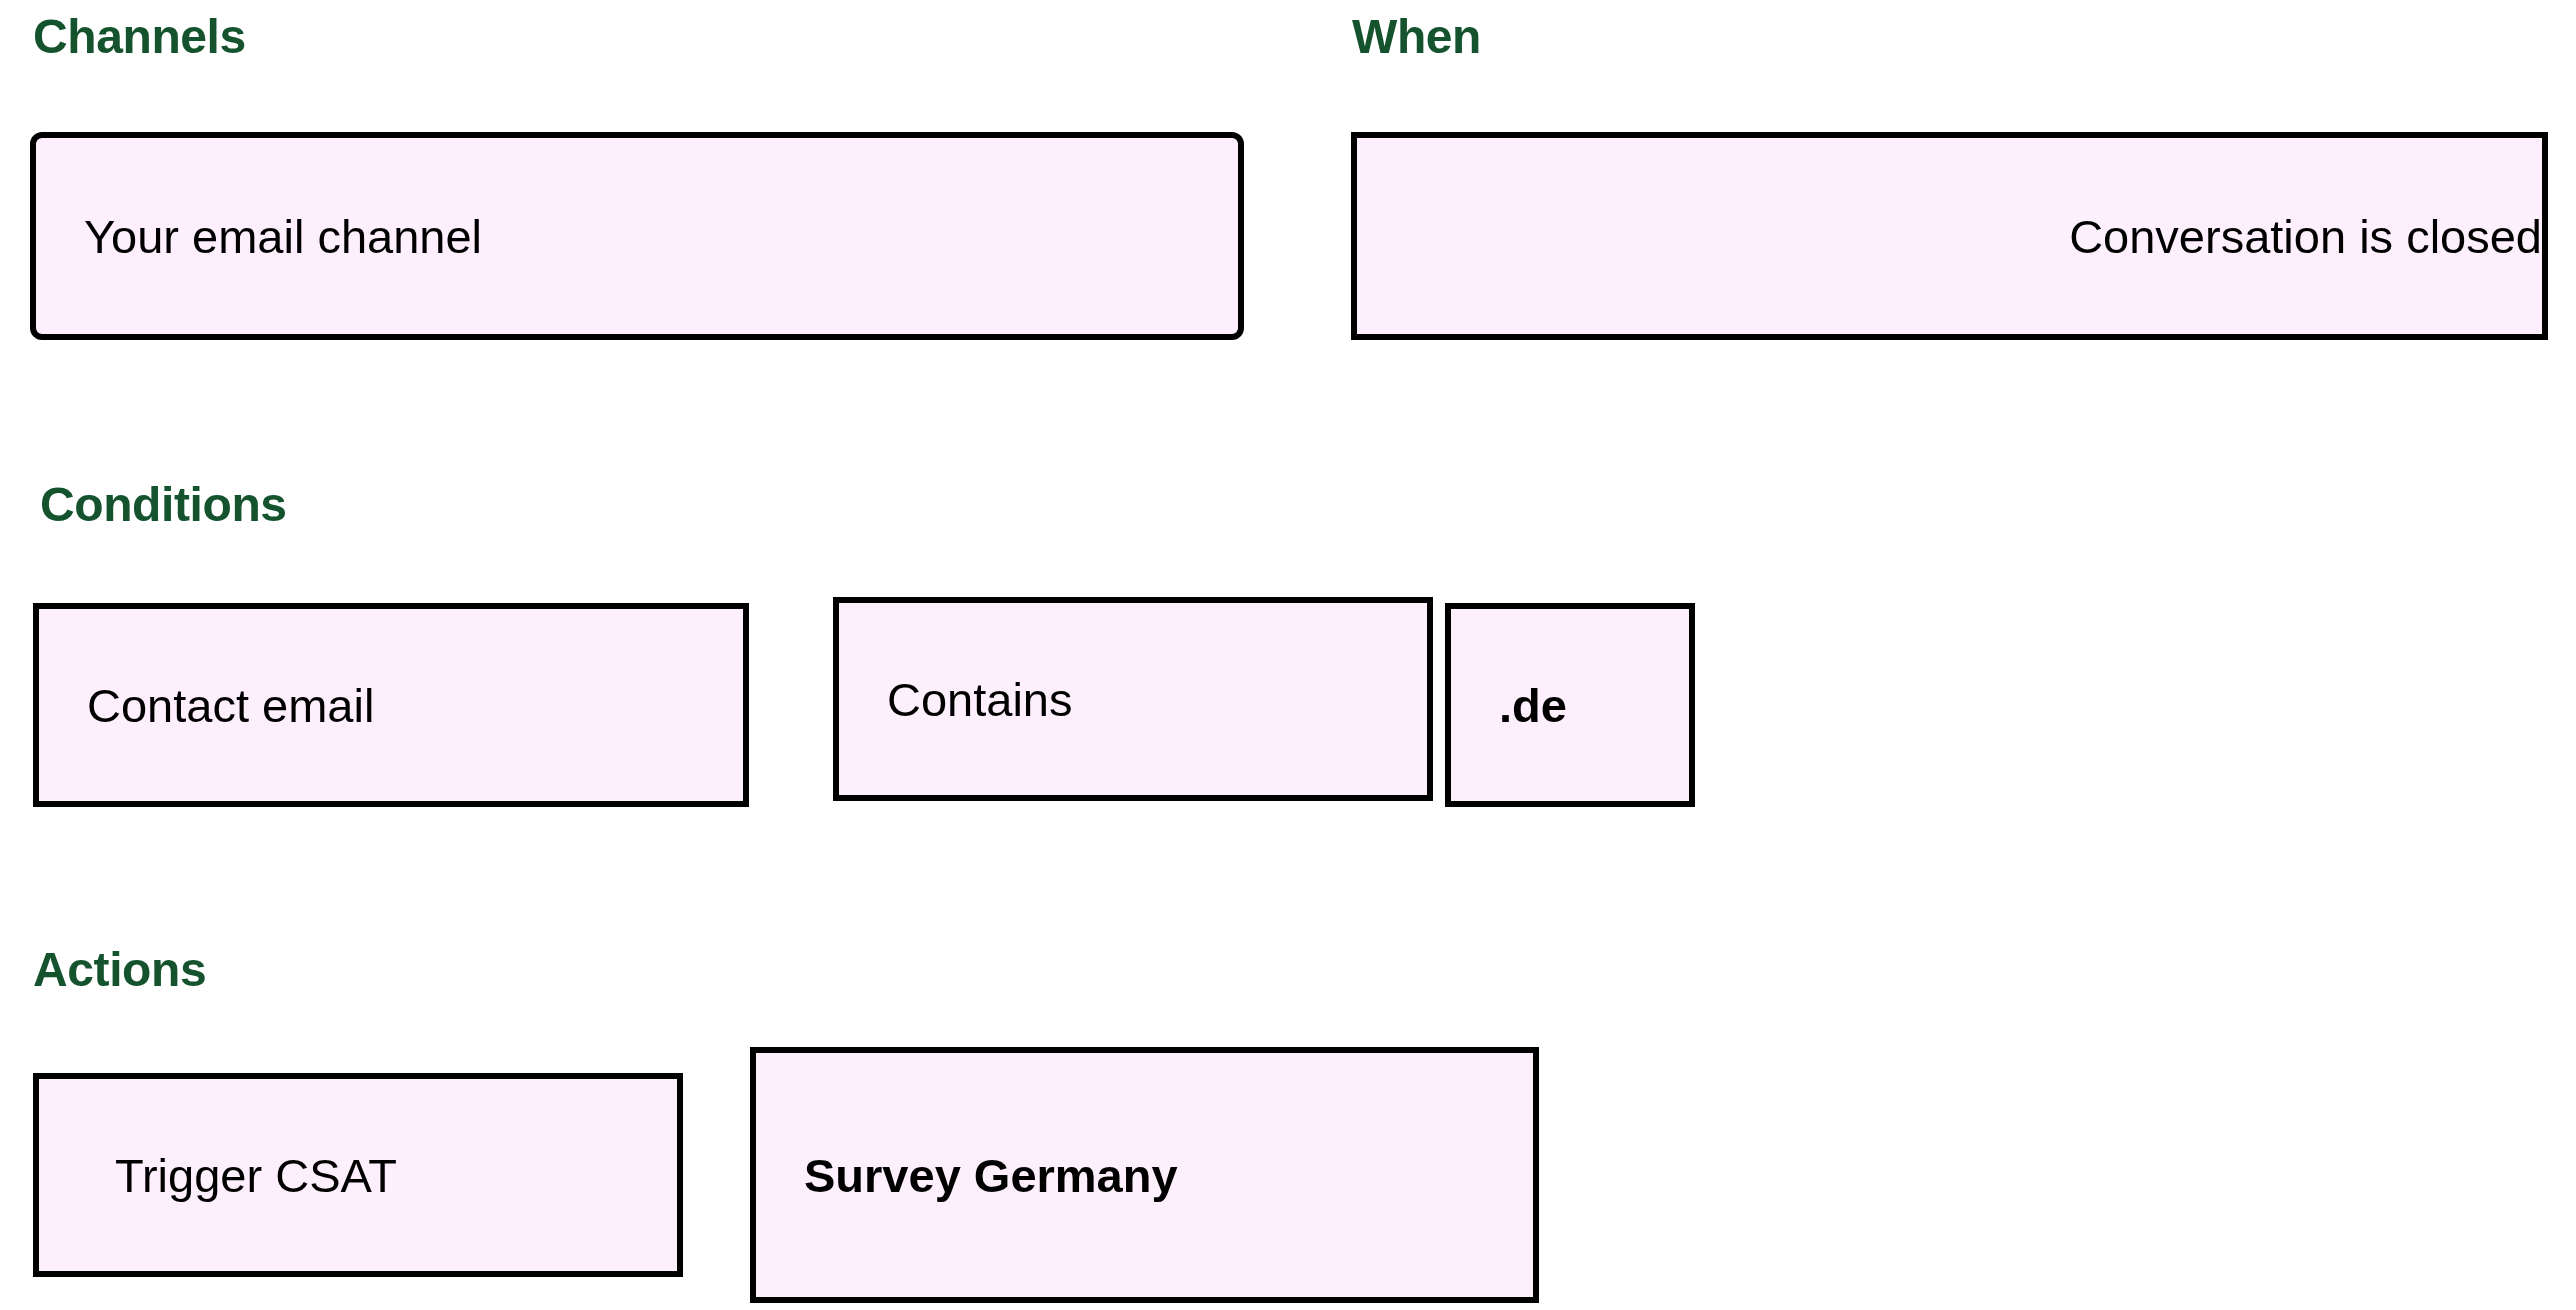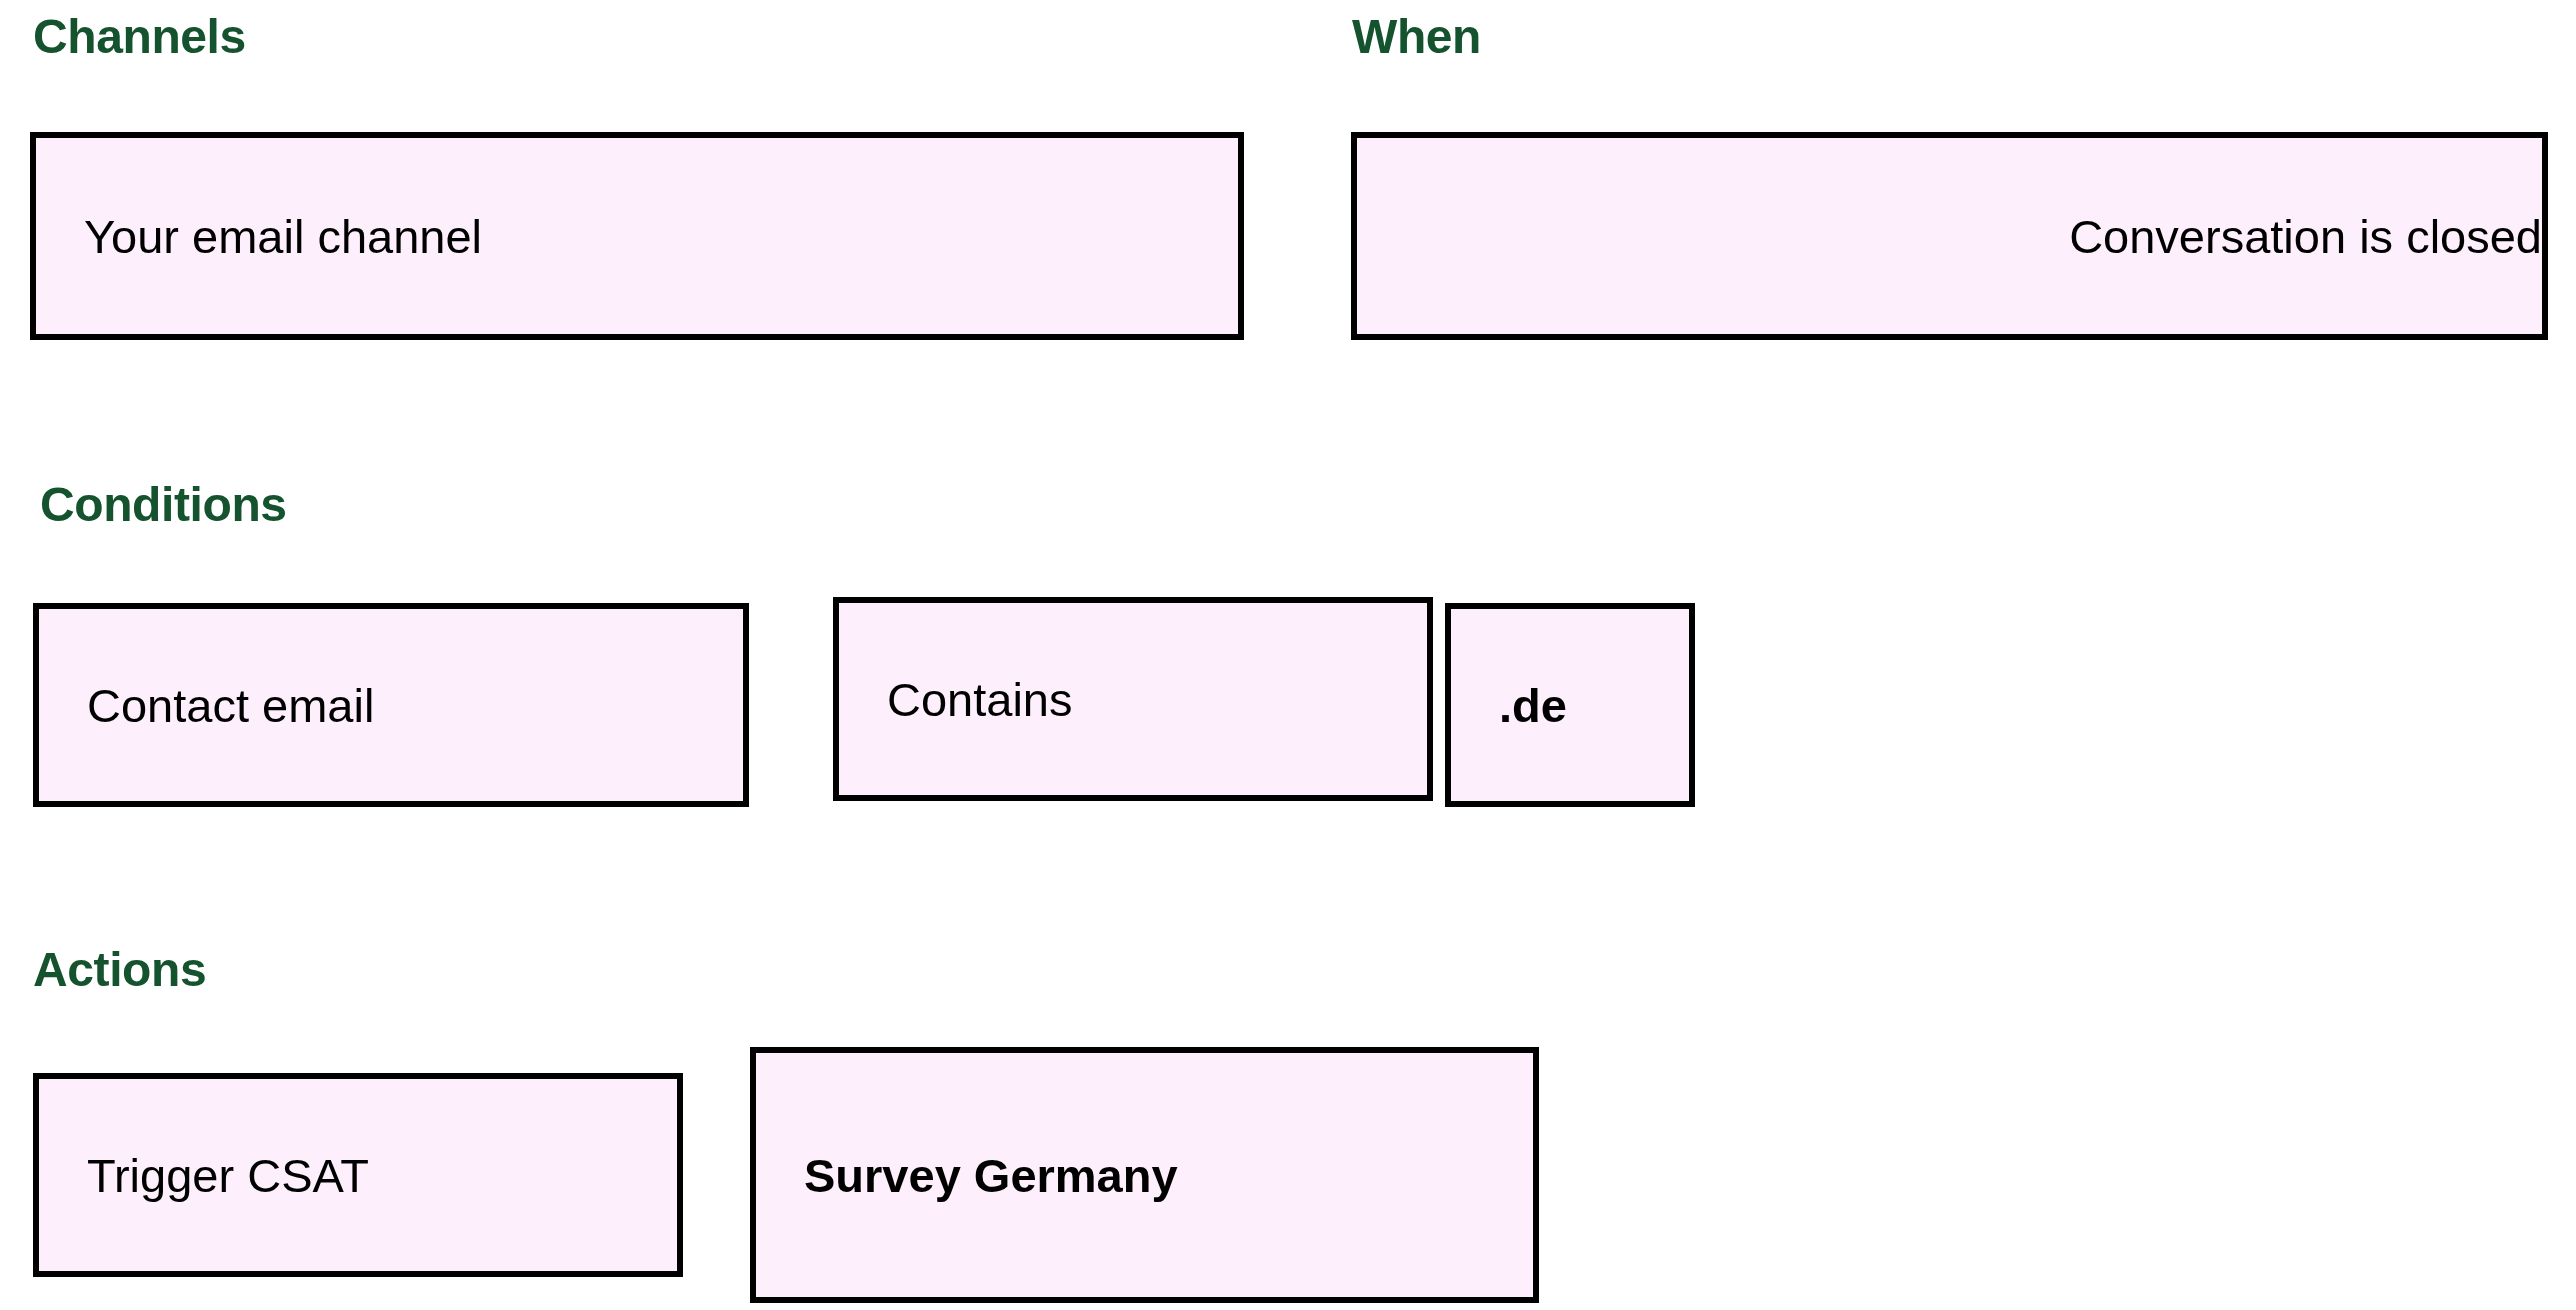--- a/index.html
+++ b/index.html
@@ -54,30 +54,30 @@
   .chip .chip-label {
     display: block;
     padding-left: 48px;
     white-space: nowrap;
   }
   .chip.bold .chip-label {
     font-weight: bold;
   }
 
   
-  #chip-your-email-channel    { left: 30px;   top: 132px;  width: 1214px; height: 208px; }
+  #chip-your-email-channel    { left: 30px;   top: 132px;  width: 1214px; height: 208px; border-radius: 12px; }
   #chip-conversation-closed   { left: 1351px; top: 132px;  width: 1197px; height: 208px; justify-content: flex-end; }
 
   
   #chip-contact-email         { left: 33px;   top: 603px;  width: 716px;  height: 204px; }
   #chip-contains              { left: 833px; top: 597px;  width: 600px;  height: 204px; }
   #chip-de                    { left: 1445px; top: 603px;  width: 250px;  height: 204px; }
 
   
-  #chip-trigger-csat          { left: 33px;   top: 1073px; width: 650px;  height: 204px; }
+  #chip-trigger-csat          { left: 33px;   top: 1073px; width: 650px;  height: 204px; padding-left: 28px; }
   #chip-survey-germany        { left: 750px;  top: 1047px; width: 789px; height: 256px; }
 </style>
 </head>
 <body>
 
 <div class="canvas">
 
   <div class="heading" id="heading-channels">Channels</div>
 
   <div class="chip" id="chip-your-email-channel">

